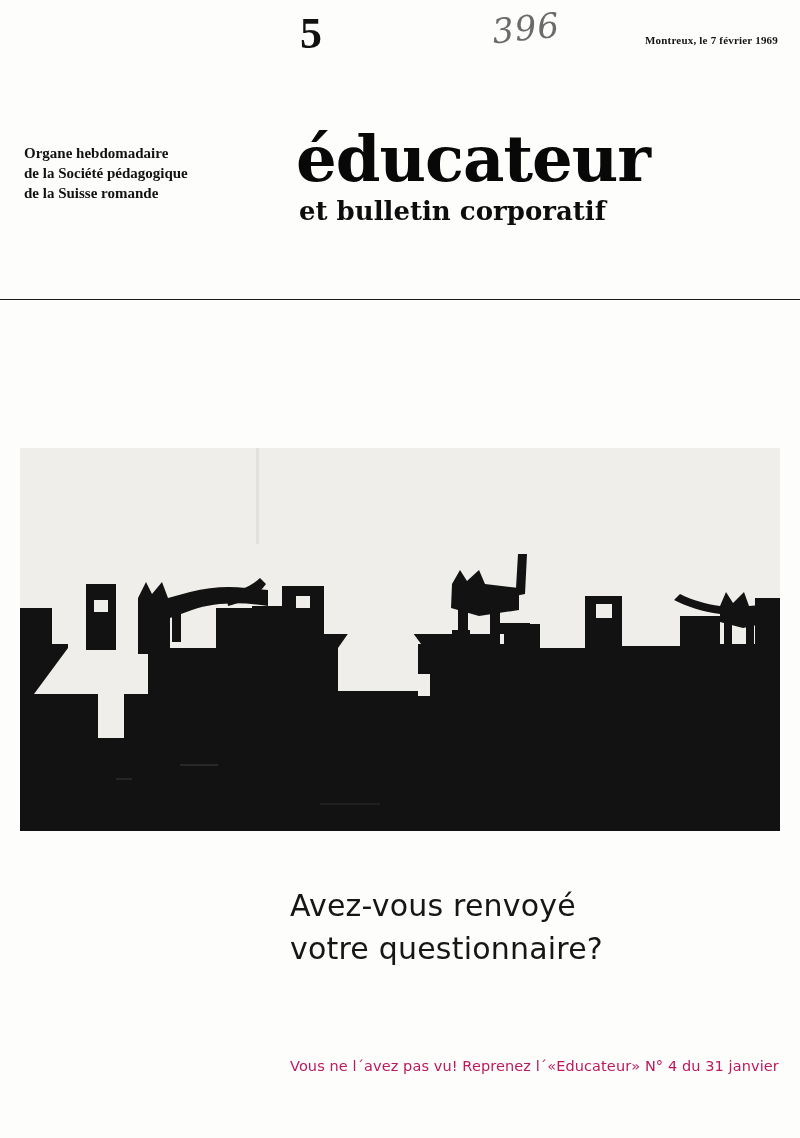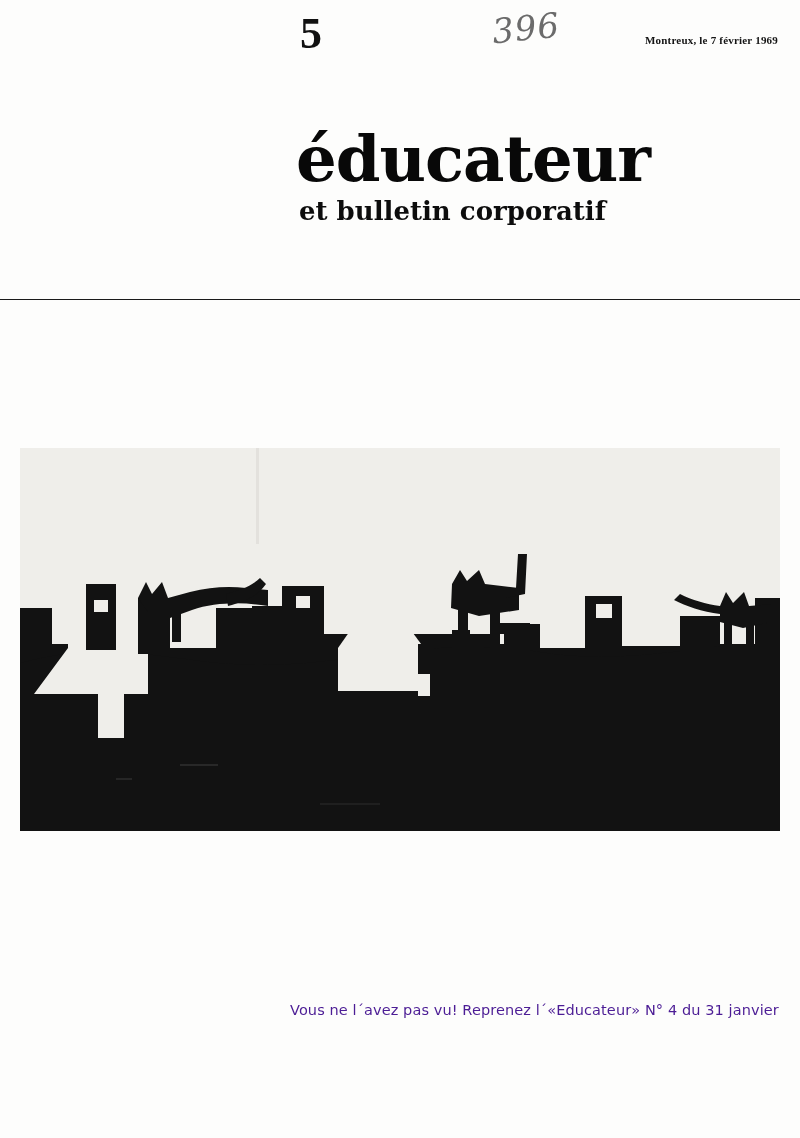--- a/index.html
+++ b/index.html
@@ -125,40 +125,45 @@
     font-family: "DejaVu Sans", sans-serif;
     font-size: 30px;
     line-height: 43px;
     color: #161616;
     letter-spacing: 0.2px;
   }
 
   .subcaption {
     position: absolute;
     left: 290px;
-    top: 1000px;
+    top: 1056px;
     width: 490px;
     font-family: "DejaVu Sans", sans-serif;
     font-size: 14.5px;
     line-height: 20px;
-    color: #4c1d95;
+    color: #be185d;
     letter-spacing: 0.1px;
   }
 </style>
 </head>
 <body>
 
 <div class="page">
 
   <div class="issue-number">5</div>
 
   <div class="handwritten-mark">396</div>
 
   <div class="dateline">Montreux, le 7 février 1969</div>
 
+  <div class="subtitle-block">
+    <div>Organe hebdomadaire</div>
+    <div>de la Société pédagogique</div>
+    <div>de la Suisse romande</div>
+  </div>
 
   <div class="masthead-title">éducateur</div>
   <div class="masthead-sub">et bulletin corporatif</div>
 
   <div class="rule"></div>
 
   <div class="illustration">
     <svg width="760" height="383" viewBox="0 0 760 383" xmlns="http://www.w3.org/2000/svg">
       <rect x="0" y="0" width="760" height="383" fill="#f1efeb"></rect>
 
@@ -289,16 +294,20 @@
 
       <path fill="#efeeea" d="M400,238 l6,-14 l6,14 l0,22 l-12,0 z" opacity="0"></path>
       <rect x="398" y="226" width="12" height="22" fill="#efeeea"></rect>
 
       <rect x="160" y="316" width="38" height="2" fill="#3a3a3a" opacity="0.55"></rect>
       <rect x="96" y="330" width="16" height="2" fill="#3a3a3a" opacity="0.5"></rect>
       <rect x="300" y="355" width="60" height="2" fill="#3a3a3a" opacity="0.35"></rect>
     </svg>
   </div>
 
+  <div class="headline">
+    <div>Avez-vous renvoyé</div>
+    <div>votre questionnaire?</div>
+  </div>
 
   <div class="subcaption">Vous ne l´avez pas vu! Reprenez l´«Educateur» N° 4 du 31 janvier</div>
 
 </div>
 
 </body></html>

